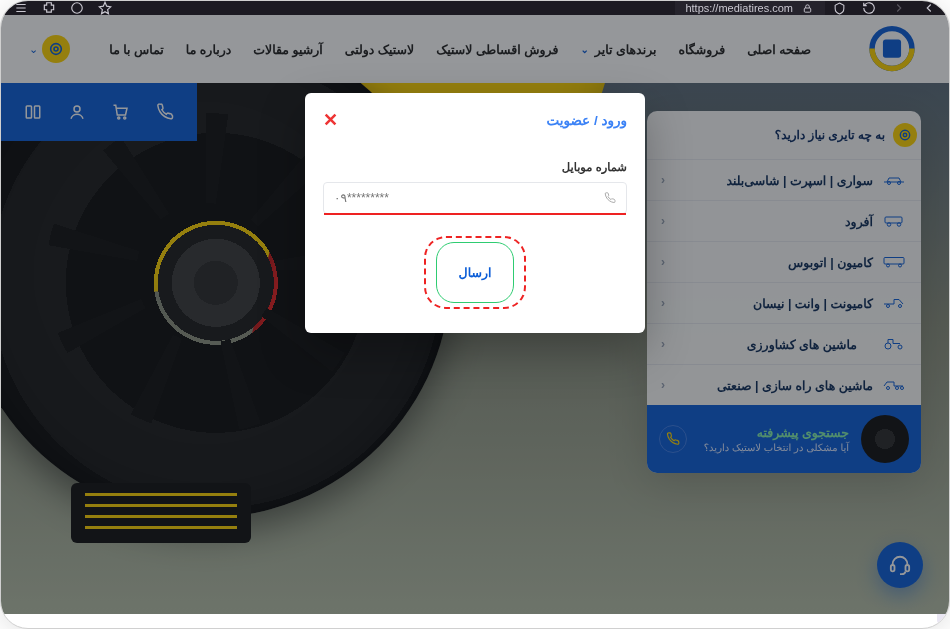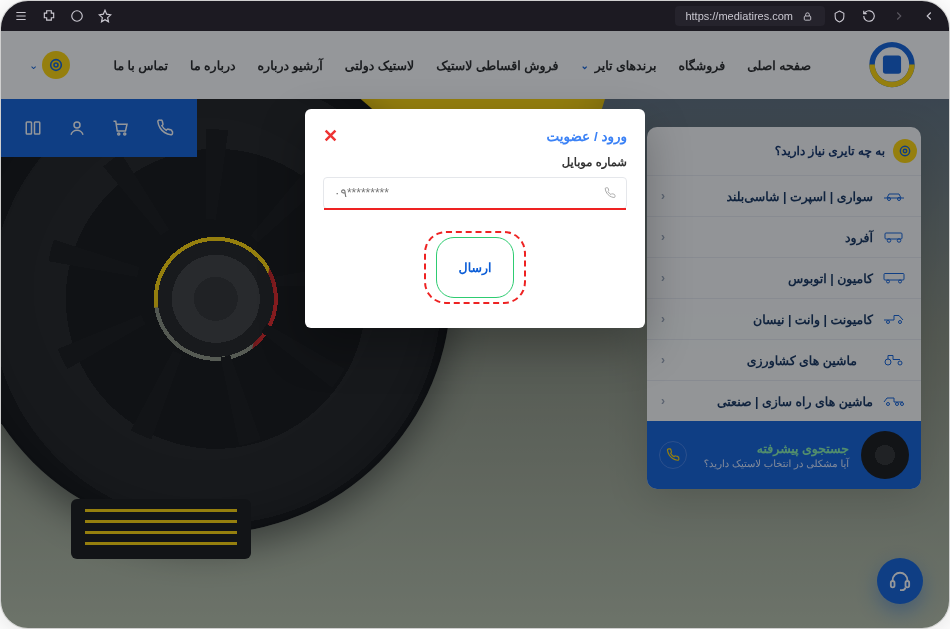--- a/index.html
+++ b/index.html
@@ -1,20 +1,20 @@
 <!DOCTYPE html>
 <html dir="rtl"><head>
 <meta charset="utf-8">
 <style>
 * { box-sizing: border-box; margin: 0; padding: 0; font-family: Tahoma, Arial, sans-serif; }
 body { background: #fff; width: 950px; height: 629px; overflow: hidden; position: relative; }
 
 .device-frame { width: 950px; height: 629px; background: #fff; border-radius: 28px; overflow: hidden; position: relative; border: 1px solid #d0d0d0; box-shadow: 0 4px 30px rgba(0,0,0,.12); }
 
-.browser-chrome { height: 30px; background: #1c1a22; display: flex; align-items: center; padding: 0 12px; gap: 14px; }
+.browser-chrome { height: 14px; background: #1c1a22; display: flex; align-items: center; padding: 0 12px; gap: 14px; }
 .chrome-ico { width: 16px; height: 16px; display: inline-flex; align-items: center; justify-content: center; color: #c9c7d0; }
 .url-wrap { display: flex; align-items: center; gap: 6px; margin-left: 6px; color: #c9c7d0; font-size: 11px; }
 .url-wrap .pad { background: #25232c; padding: 2px 10px; border-radius: 4px; display: flex; align-items: center; gap: 6px; }
 .chrome-right { margin-inline-start: auto; display: flex; gap: 12px; }
 
 .viewport { position: relative; height: calc(629px - 30px); width: 100%; overflow: hidden; }
 
 .page { position: absolute; inset: 0; }
 
 .topnav { position: absolute; top: 0; left: 0; right: 0; height: 68px; background: #fff; display: flex; align-items: center; padding: 0 28px; gap: 28px; direction: rtl; }
@@ -59,21 +59,21 @@
 .finder-adv .callico { margin-right: auto; width: 28px; height: 28px; border: 1px solid #3f7de6; border-radius: 50%; display: flex; align-items: center; justify-content: center; color: #ffd400; }
 
 .fab { position: absolute; right: 26px; bottom: 26px; width: 46px; height: 46px; border-radius: 50%; background: #0b5dd7; display: flex; align-items: center; justify-content: center; color: #fff; box-shadow: 0 8px 20px rgba(11,93,215,.4); }
 
 .dim { position: absolute; inset: 0; background: rgba(20,24,32,.45); }
 
 .modal { position: absolute; left: 50%; top: 78px; transform: translateX(-50%); width: 340px; background: #fff; border-radius: 6px; box-shadow: 0 18px 46px rgba(0,0,0,.28); padding: 16px 18px 24px; direction: rtl; }
 .modal-head { display: flex; align-items: center; justify-content: space-between; }
 .modal-title { color: #3b82f6; font-size: 13.5px; font-weight: 800; }
 .modal-close { color: #e33; font-size: 18px; font-weight: 800; cursor: pointer; direction: ltr; }
-.field-label { font-size: 11.5px; color: #333; margin-top: 8px; font-weight: 700; }
+.field-label { font-size: 11.5px; color: #333; margin-top: 29px; font-weight: 700; }
 .field { margin-top: 8px; border: 1px solid #e5e7eb; border-radius: 4px; padding: 8px 10px; display: flex; align-items: center; gap: 6px; position: relative; }
 .field input { border: 0; outline: 0; width: 100%; font-size: 12px; background: transparent; direction: ltr; text-align: left; color: #888; }
 .field::after { content: ""; position: absolute; left: 0; right: 0; bottom: -2px; height: 2px; background: #e22; }
 .submit-wrap { display: flex; justify-content: center; margin-top: 22px; }
 .submit-ring { border: 2px dashed #e22; border-radius: 22px; padding: 4px 10px; }
 .submit-btn { border: 1px solid #2ecc71; color: #0b5dd7; background: #fff; padding: 22px 22px; border-radius: 18px; font-size: 12.5px; font-weight: 800; cursor: pointer; }
 
 .scrollbar { position:absolute; top:30px; right:2px; bottom:4px; width:10px; background:#e9e6f2; border-radius:4px; }
 .scroll-thumb { position:absolute; top:0; left:1px; right:1px; height:60%; background:#bfb9d6; border-radius:4px; }
 
@@ -156,21 +156,21 @@
               <path d="M10 26a22 22 0 0 0 44 0" fill="none" stroke="#ffd400" stroke-width="6"></path>
               <rect x="22" y="16" width="20" height="20" rx="3" fill="#0b5dd7"></rect>
             </svg>
         </div>
         <div class="nav-links">
           <span class="item">صفحه اصلی</span>
           <span class="item">فروشگاه</span>
           <span class="item nav-has-sub">برندهای تایر</span>
           <span class="item">فروش اقساطی لاستیک</span>
           <span class="item">لاستیک دولتی</span>
-          <span class="item">آرشیو درباره</span>
+          <span class="item">آرشیو مقالات</span>
           <span class="item">درباره ما</span>
           <span class="item">تماس با ما</span>
         </div>
         <div style="display:flex;align-items:center;gap:4px;margin-right:auto">
           <span class="nav-compare">
             <svg width="16" height="16" viewBox="0 0 24 24" fill="none" stroke="#0b5dd7" stroke-width="2.4">
                 <circle cx="12" cy="12" r="8"></circle>
                 <circle cx="12" cy="12" r="3"></circle>
               </svg>
           </span>

